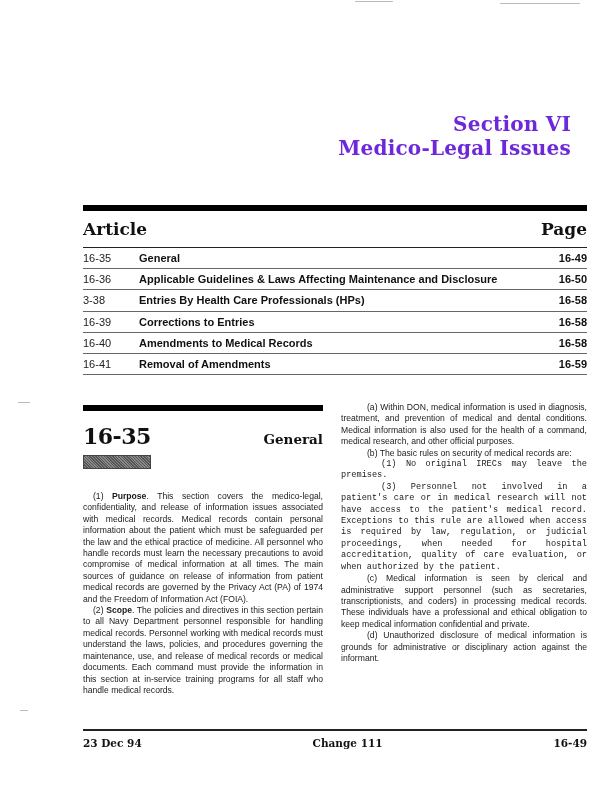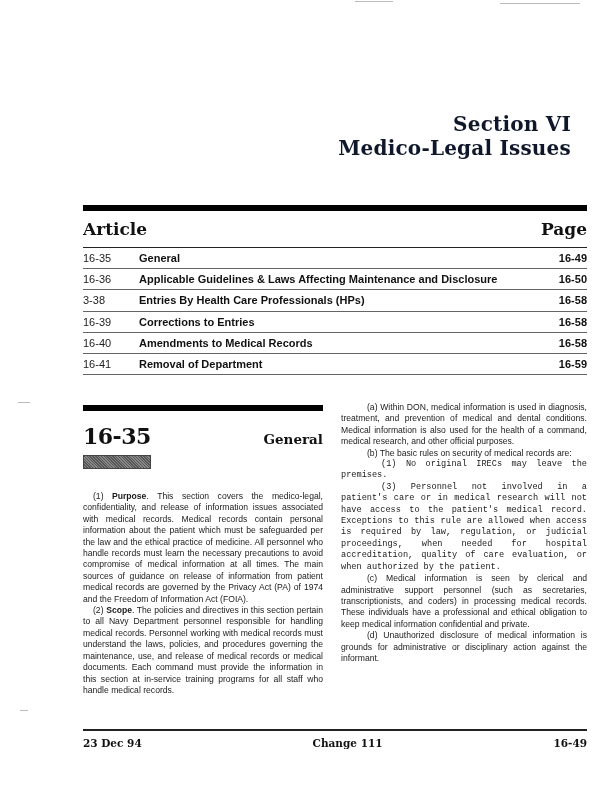--- a/index.html
+++ b/index.html
@@ -1,18 +1,18 @@
 <!DOCTYPE html>
 <html><head>
   <meta charset="utf-8">
   <style>
     html, body { margin: 0; padding: 0; background: #ffffff; }
     body { width: 611px; height: 792px; position: relative; overflow: hidden; color: #111; font-family: "Liberation Sans", sans-serif; }
     .scan-mark { position: absolute; background: #bbb; height: 1px; }
-    .section-heading { position: absolute; right: 40px; top: 112px; text-align: right; font-family: "DejaVu Serif", serif; font-weight: bold; color: #0f172a; }
+    .section-heading { position: absolute; right: 40px; top: 112px; text-align: right; font-family: "DejaVu Serif", serif; font-weight: bold; color: #6d28d9; }
     .section-heading .l1 { font-size: 20px; line-height: 24px; letter-spacing: 0.2px; }
     .section-heading .l2 { font-size: 20px; line-height: 24px; letter-spacing: 0.2px; }
     .toc { position: absolute; left: 83px; top: 205px; width: 504px; }
     .toc .topbar { height: 6px; background: #000; }
     .toc .head { display: flex; justify-content: space-between; align-items: flex-end; height: 28px; border-bottom: 1.5px solid #222; font-family: "DejaVu Serif", serif; font-weight: bold; font-size: 17px; padding-bottom: 8px; }
     .toc .row { display: flex; align-items: center; height: 20.2px; border-bottom: 1px solid #666; font-size: 11px; }
     .toc .row .num { width: 56px; color: #222; }
     .toc .row .title { flex: 1; font-weight: bold; }
     .toc .row .pg { width: 50px; text-align: right; font-weight: bold; }
     .col-left { position: absolute; left: 83px; top: 405px; width: 240px; }
@@ -72,21 +72,21 @@
         <span class="title">Corrections to Entries</span>
         <span class="pg">16-58</span>
       </div>
       <div class="row">
         <span class="num">16-40</span>
         <span class="title">Amendments to Medical Records</span>
         <span class="pg">16-58</span>
       </div>
       <div class="row">
         <span class="num">16-41</span>
-        <span class="title">Removal of Department</span>
+        <span class="title">Removal of Amendments</span>
         <span class="pg">16-59</span>
       </div>
     </div>
 </div>
 
 <div class="col-left">
   <div class="bar"></div>
   <div class="art-head">
     <span class="art-num">16-35</span>
     <span class="art-title">General</span>

